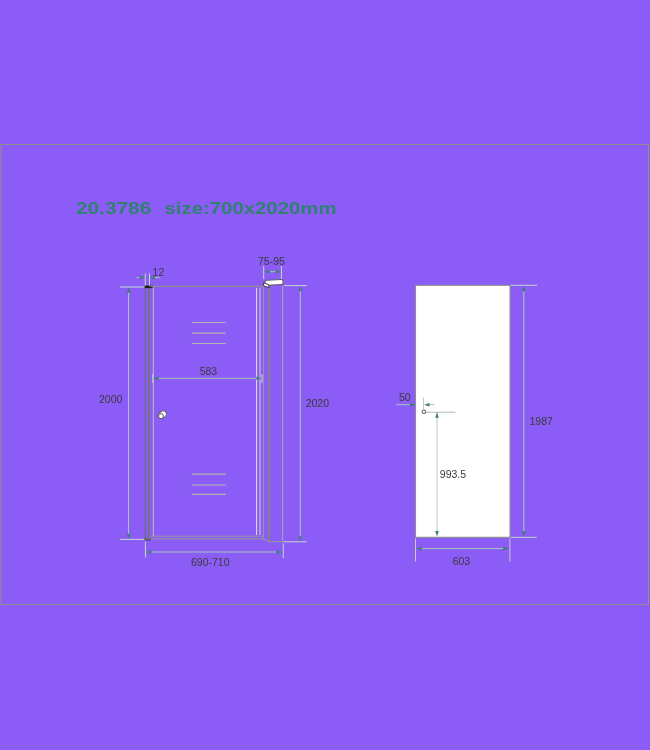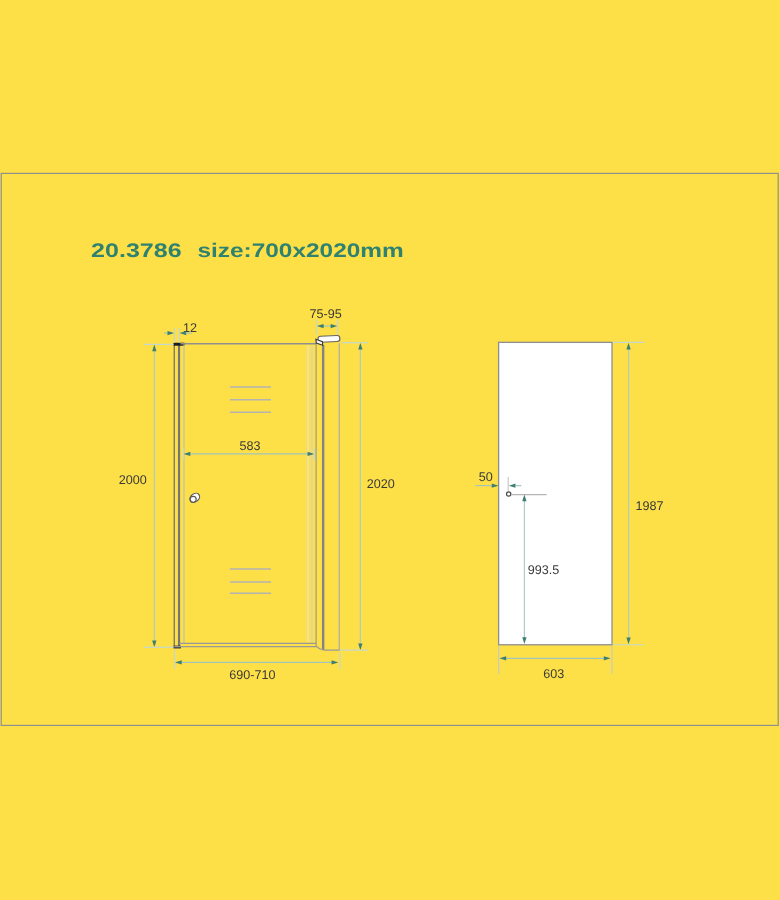--- a/index.html
+++ b/index.html
@@ -1,16 +1,16 @@
 <!DOCTYPE html>
 <html><head>
 <meta charset="utf-8">
 <style>
   html,body{margin:0;padding:0;background:#ffffff;}
-  .page{position:relative;width:650px;height:750px;background:#fde047;overflow:hidden;}
+  .page{position:relative;width:650px;height:750px;background:#8b5cf6;overflow:hidden;}
   svg{position:absolute;left:0;top:0;}
   text{font-family:"Liberation Sans",sans-serif;}
 </style>
 </head>
 <body>
 <div class="page">
 <svg width="650" height="750" viewBox="0 0 650 750" style="transform:translateZ(0);">
 
   <g>
     <rect x="1" y="144.5" width="647.5" height="460" fill="none" stroke="#8f8f8f" stroke-width="1"></rect>

